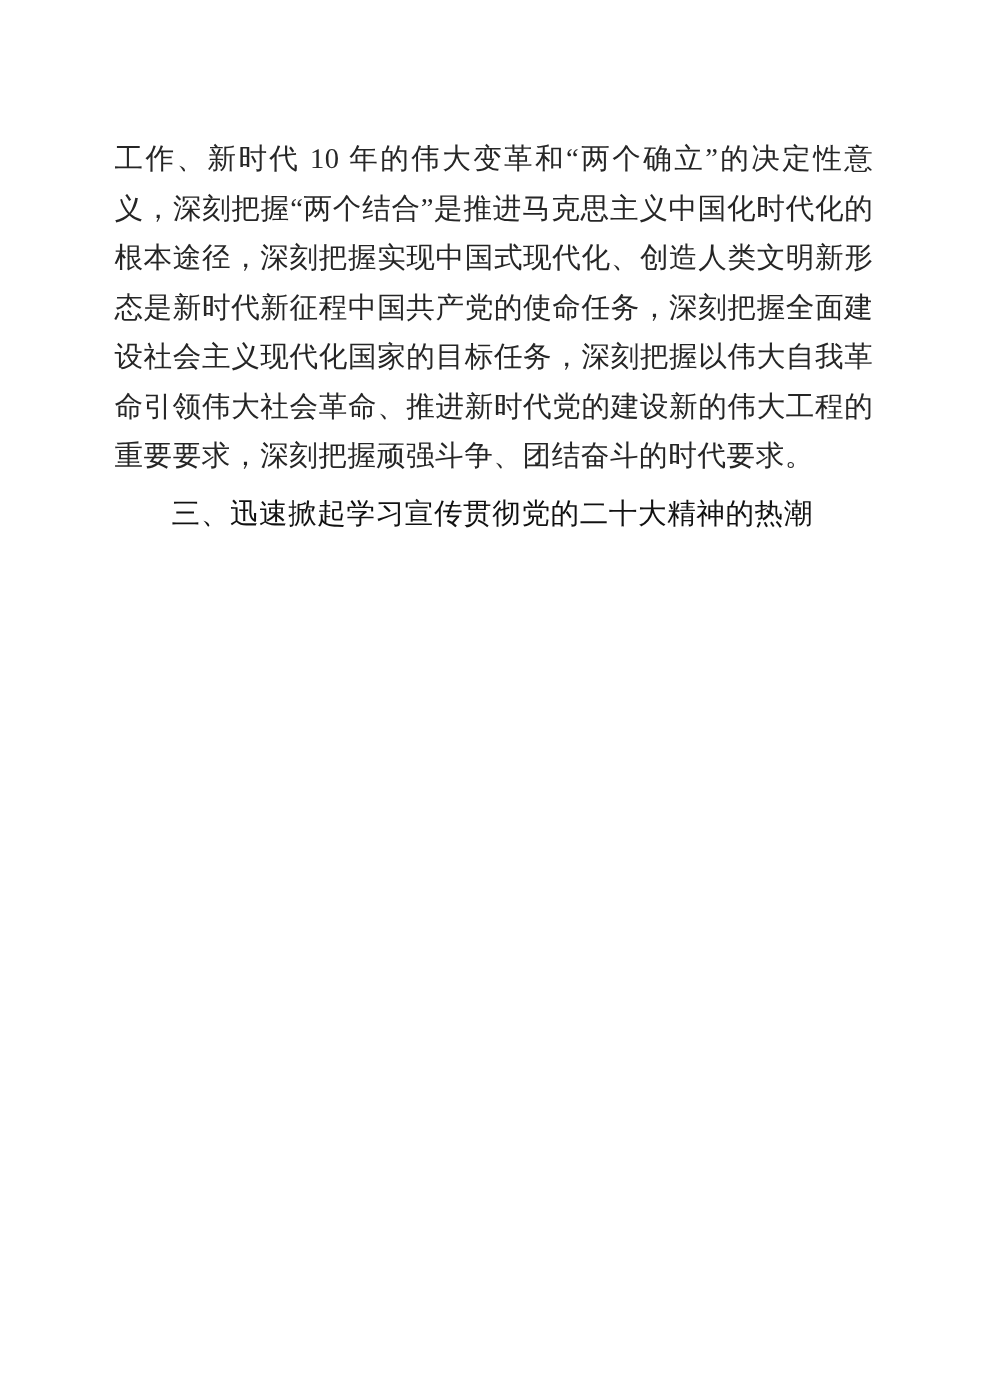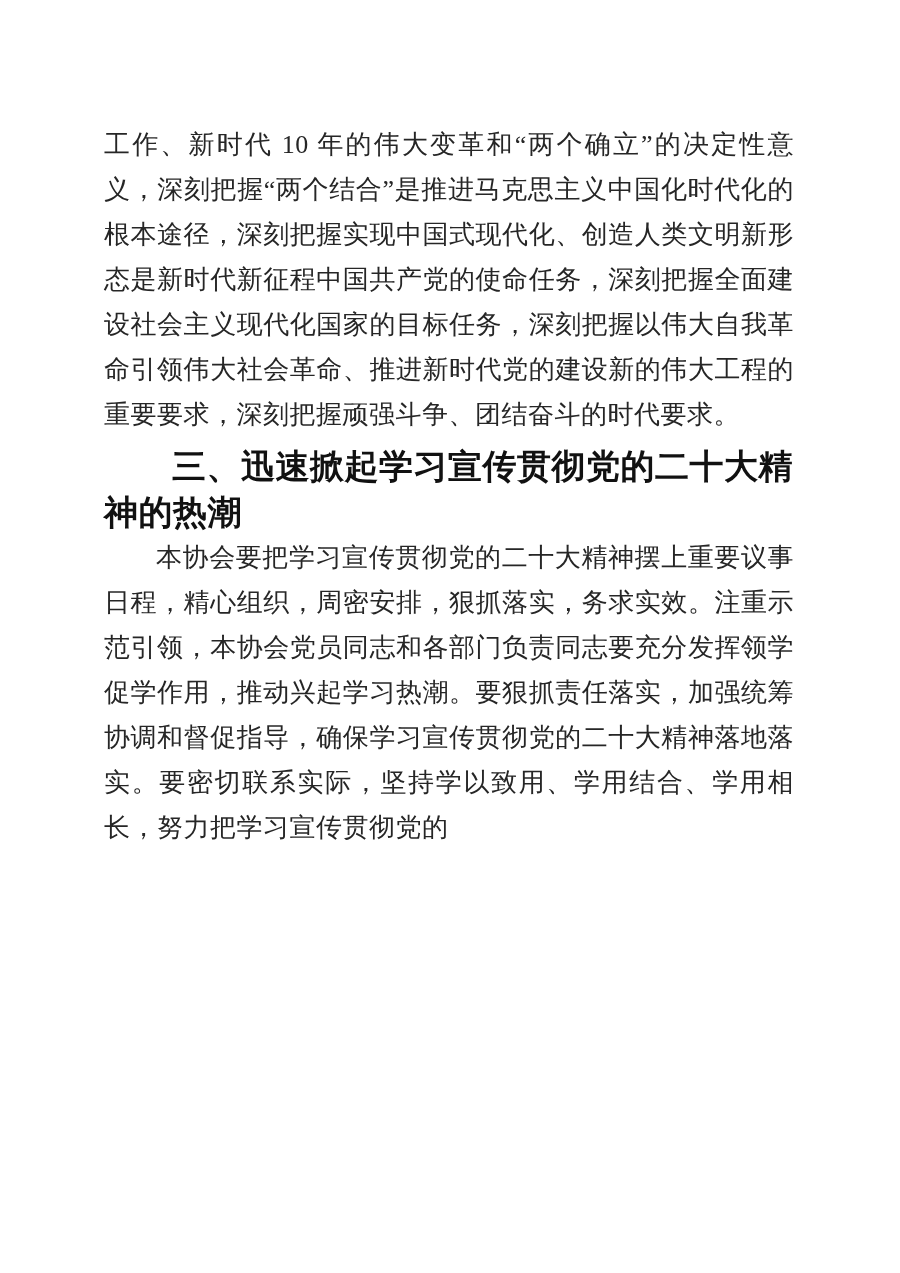--- a/index.html
+++ b/index.html
@@ -29,23 +29,23 @@
     text-align: justify;
     text-justify: inter-ideograph;
     letter-spacing: 0.5px;
   }
   .para.indented {
     text-indent: 2em;
   }
   .heading {
     margin: 6px 0 0 0;
     font-family: "Liberation Sans", "DejaVu Sans", sans-serif;
-    font-size: 34px;
+    font-size: 26px;
     line-height: 46px;
-    font-weight: bold;
+    font-weight: normal;
     color: #111111;
     text-indent: 2em;
     letter-spacing: 0.5px;
   }
   .footer {
     position: absolute;
     left: 136px;
     top: 1142px;
     font-family: "Liberation Serif", "DejaVu Serif", serif;
     font-size: 24px;
@@ -54,18 +54,17 @@
     letter-spacing: 3px;
   }
 </style>
 </head>
 <body>
 
 <div class="page">
   <div class="body-text">
     <p class="para">工作、新时代 10 年的伟大变革和“两个确立”的决定性意义，深刻把握“两个结合”是推进马克思主义中国化时代化的根本途径，深刻把握实现中国式现代化、创造人类文明新形态是新时代新征程中国共产党的使命任务，深刻把握全面建设社会主义现代化国家的目标任务，深刻把握以伟大自我革命引领伟大社会革命、推进新时代党的建设新的伟大工程的重要要求，深刻把握顽强斗争、团结奋斗的时代要求。</p>
     <h2 class="heading">三、迅速掀起学习宣传贯彻党的二十大精神的热潮</h2>
-    <p class="para indented">本协会要把学习宣传贯彻党的二十大精神摆上重要议事日程，精心组织，周密安排，狠抓落实，务求实效。注重示范引领，本协会党员同志和各部门负责同志要充分发挥领学促学作用，推动兴起学习热潮。要狠抓责任落实，加强统筹协调和督促指导，确保学习宣传贯彻党的二十大精神落地落实。要密切联系实际，坚持学以致用、学用结合、学用相长，努力把学习宣传贯彻党的</p>
   </div>
   <div class="footer">
     <span>— 12 —</span>
   </div>
 </div>
 
 </body></html>

